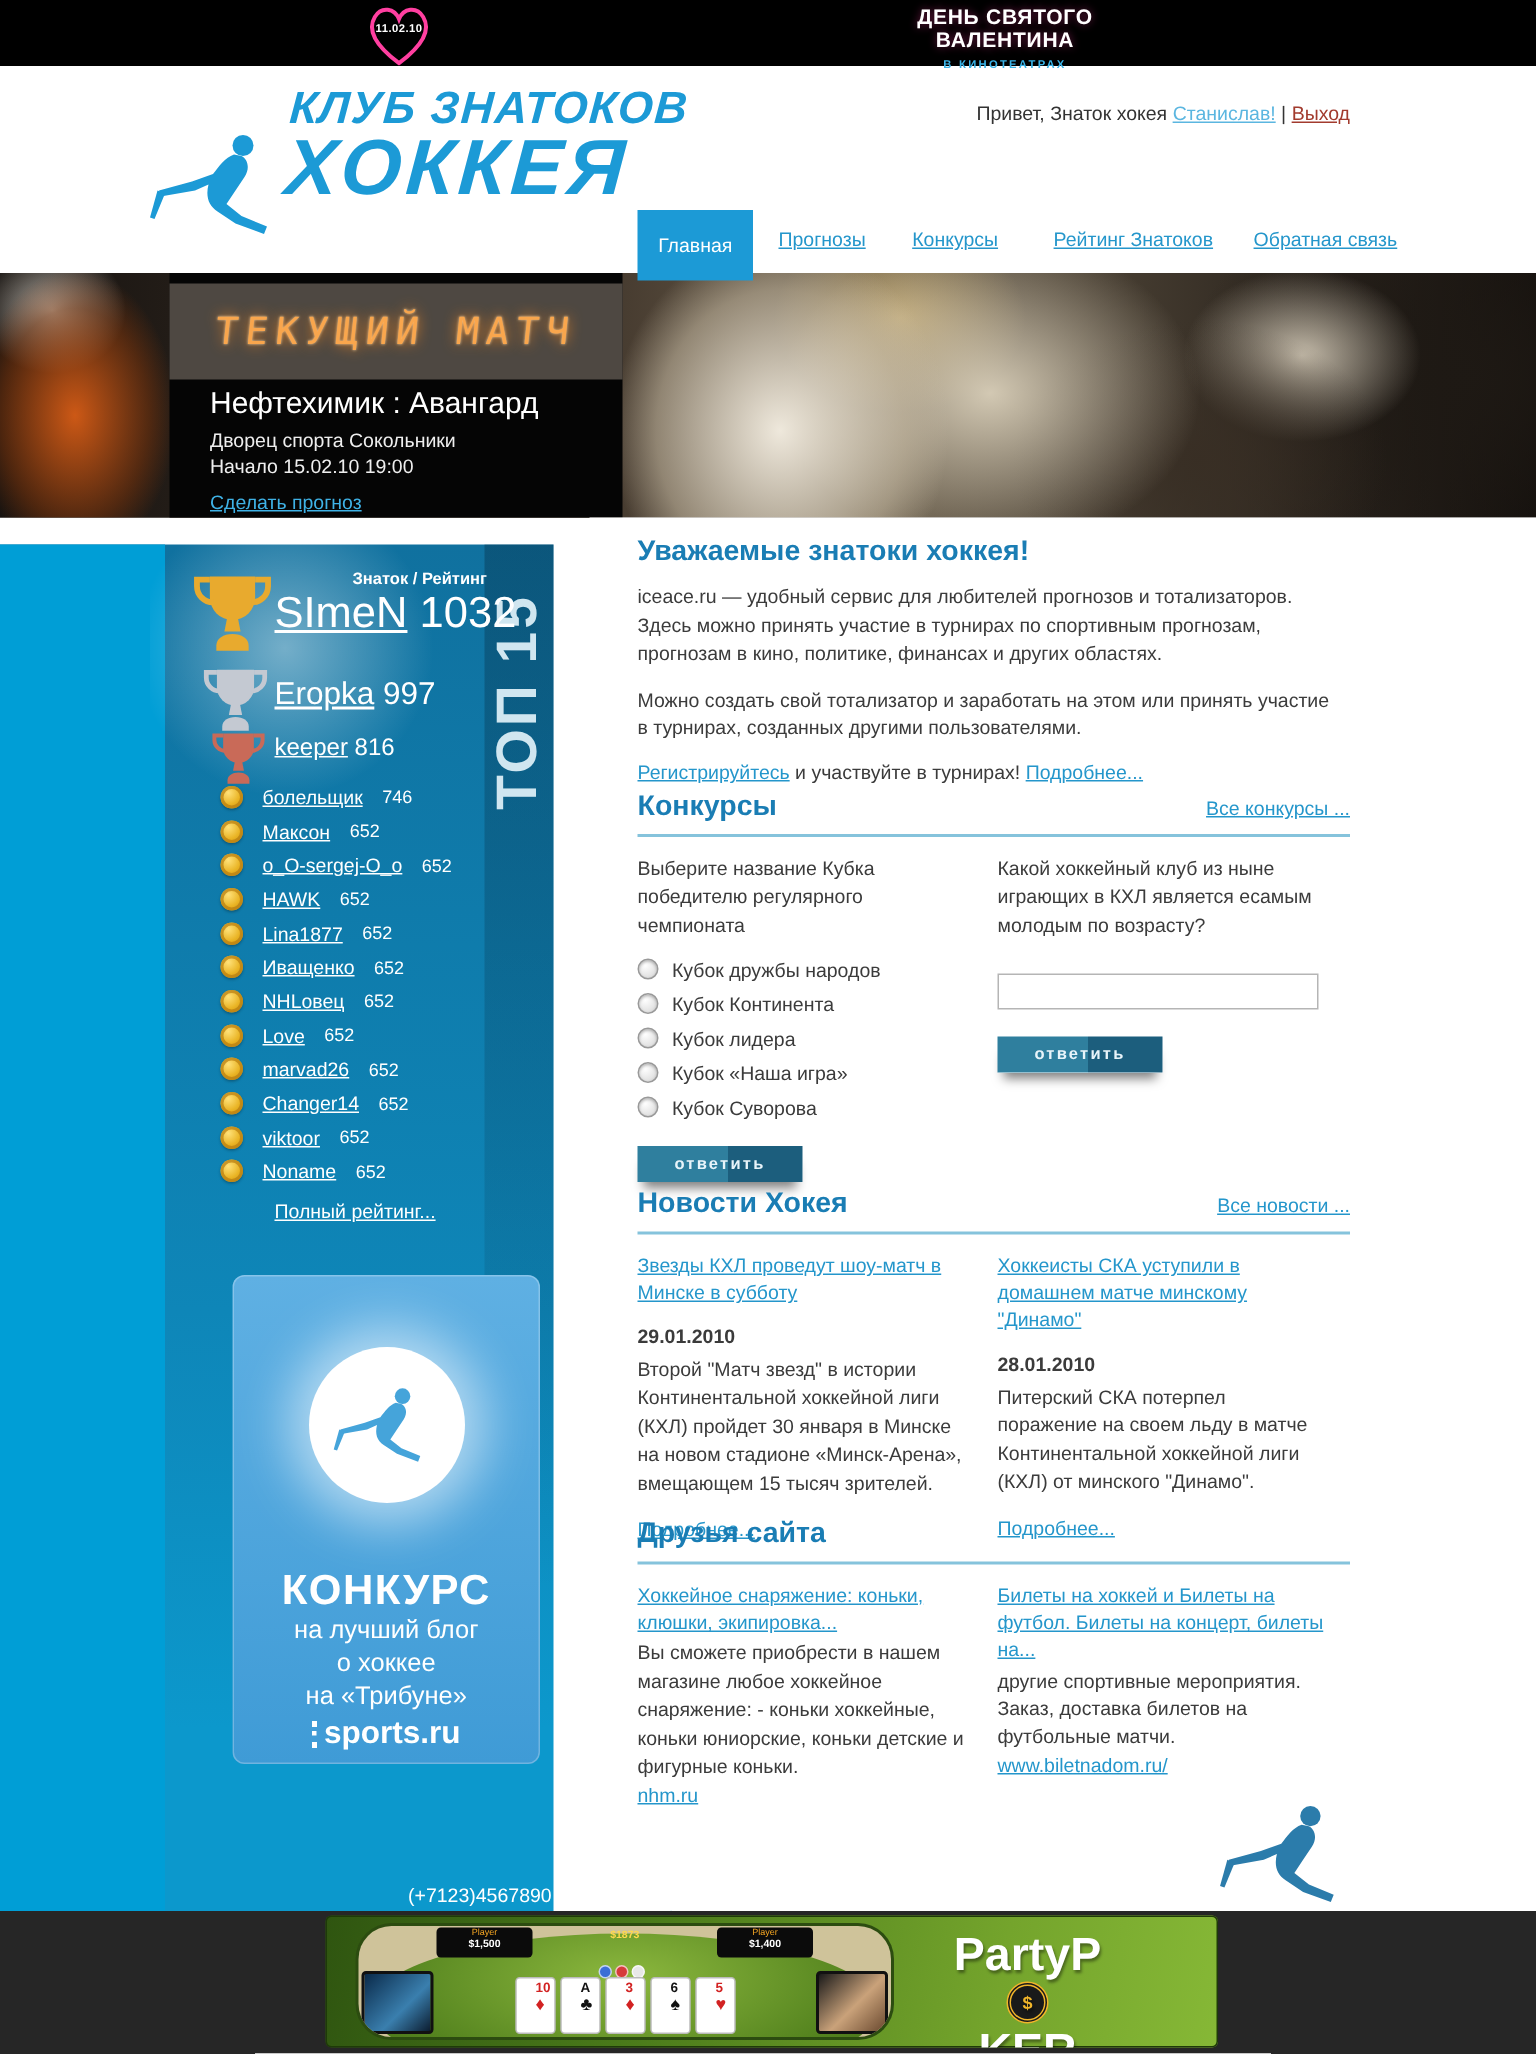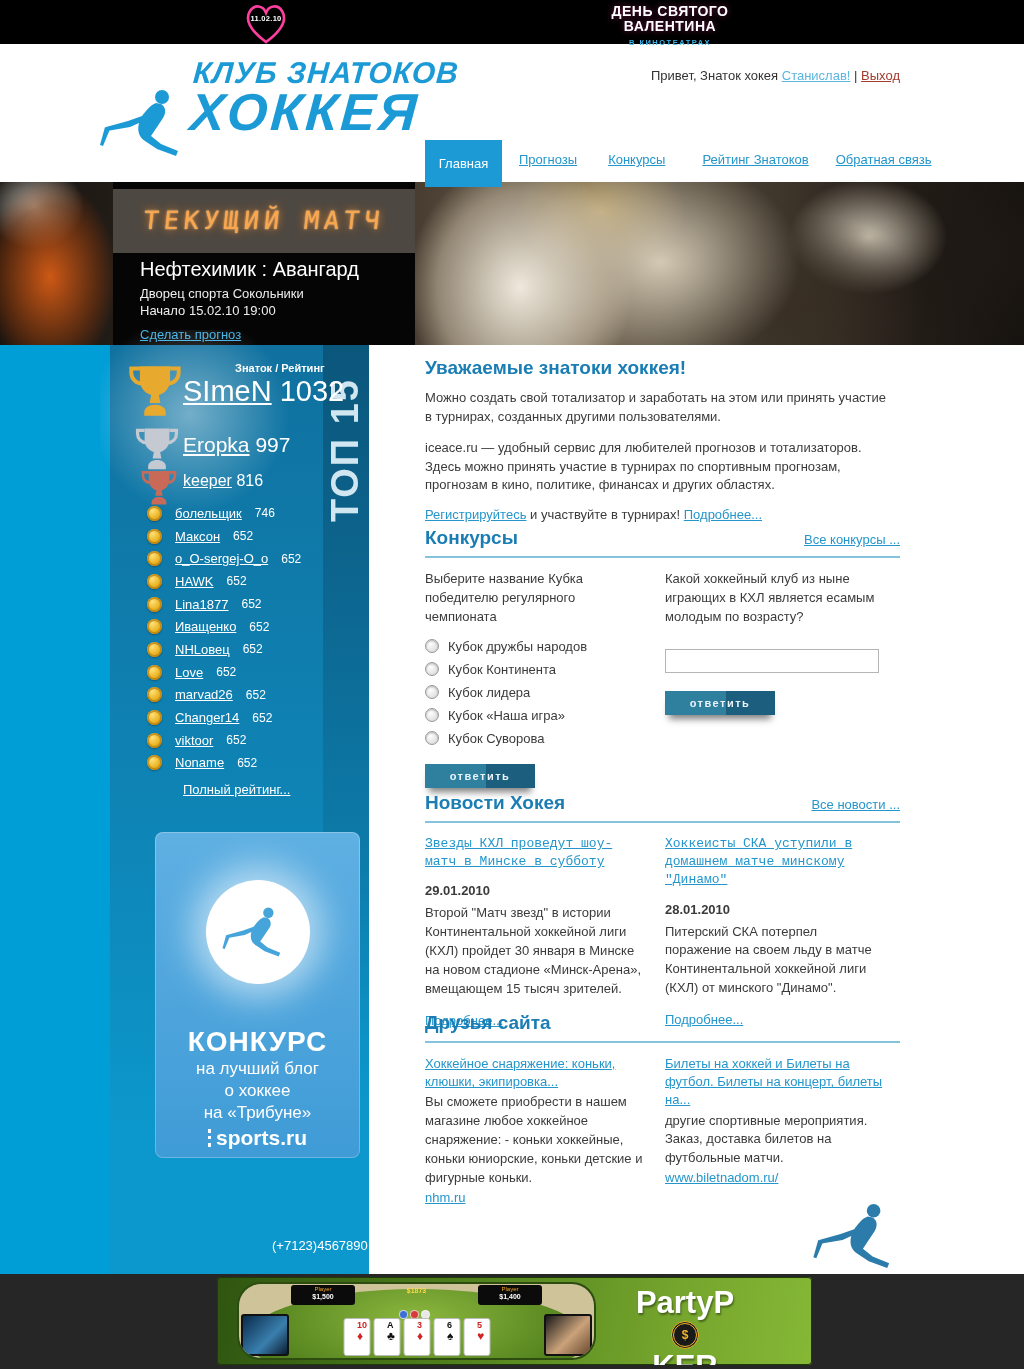--- a/index.html
+++ b/index.html
@@ -50,21 +50,21 @@
   .badge-strip{position:absolute;left:0;top:7px;width:100%;height:64px;background:rgba(86,80,73,.9);}
   .badge-text{font-family:"DejaVu Sans Mono", monospace;font-size:25px;color:#f9a64d;
       letter-spacing:5px;text-align:center;line-height:64px;transform:skewX(-6deg);
       text-shadow:0 0 9px rgba(255,140,30,.95),0 0 2px #ffe3b8;}
   .match-title{position:absolute;left:27px;top:76px;font-size:20px;color:#fff;}
   .match-venue{position:absolute;left:27px;top:104px;font-size:13px;color:#eee;}
   .match-start{position:absolute;left:27px;top:121px;font-size:13px;color:#eee;}
   .match-cta{position:absolute;left:27px;top:145px;font-size:13px;color:#3fb2e6;}
 
   
-  .left-col{position:absolute;left:0;top:345px;width:369px;height:929px;
+  .left-col{position:absolute;left:0;top:363px;width:369px;height:929px;
       background:linear-gradient(180deg,#10719f 0%,#0e86b8 55%,#0c98cc 85%,#0c98cc 100%);}
   .strip{position:absolute;left:0;top:0;width:110px;height:100%;background:#009ed6;}
   .band{position:absolute;right:0;top:0;width:46px;height:100%;
       background:linear-gradient(180deg,rgba(4,43,66,.38),rgba(4,43,66,.12) 55%,rgba(4,43,66,0) 75%);}
   .glow{position:absolute;left:100px;top:-15px;width:200px;height:200px;pointer-events:none;
       background:radial-gradient(circle at 45% 42%, rgba(255,255,255,.42), rgba(255,255,255,0) 62%);}
   .breadcrumb{position:absolute;left:235px;top:17px;font-size:11px;font-weight:bold;color:#fff;}
   .top15{position:absolute;right:2px;top:2px;height:175px;writing-mode:vertical-rl;
       transform:rotate(180deg);font-size:38px;font-weight:bold;color:rgba(230,245,252,.9);letter-spacing:2px;}
   .trophy{position:absolute;}
@@ -109,21 +109,21 @@
   .col-l{width:218px;} .col-r{width:218px;margin-left:22px;}
   .question{font-size:13px;color:#3b3b3b;line-height:1.4;margin:0 0 6px;}
   .option{display:flex;align-items:center;gap:9px;margin-top:8px;font-size:13px;color:#3b3b3b;cursor:pointer;}
   .radio{width:12px;height:12px;border-radius:50%;border:1px solid #999;flex:0 0 12px;
       background:radial-gradient(circle at 35% 30%, #fff, #d5d5d5);box-shadow:inset 0 1px 2px rgba(0,0,0,.25);}
   .btn{margin-top:18px;width:110px;height:24px;line-height:24px;text-align:center;color:#e8f4fa;
       font-size:11px;font-weight:bold;letter-spacing:1.5px;cursor:pointer;
       background:linear-gradient(90deg,#2f7f9e 0%,#2f7f9e 55%,#1c5e7d 55%,#1c5e7d 100%);
       box-shadow:0 8px 7px -4px rgba(0,0,0,.5);}
   .answer-input{width:208px;height:20px;border:1px solid #b5b5b5;margin-top:10px;}
-  .news-title{display:block;font-size:13px;line-height:1.4;color:#2496cb;margin-bottom:12px;font-family:Liberation Mono, monospace;}
+  .news-title{display:block;font-size:13px;line-height:1.4;color:#2496cb;margin-bottom:12px;}
   .date{font-size:13px;font-weight:bold;color:#3b3b3b;margin:0 0 6px;}
   .more-link{font-size:13px;color:#2496cb;}
   .friend-link{display:block;font-size:13px;line-height:1.4;color:#2496cb;margin-bottom:2px;}
   .friend-url{font-size:13px;color:#2496cb;}
   .email{position:absolute;left:32px;top:926px;font-size:13px;color:#56b8e2;}
 
   
   .footer-skater{position:absolute;left:810px;top:1202px;color:#2b7cab;z-index:5;}
   .bottom-bar{position:absolute;left:0;top:1274px;width:1024px;height:95px;background:#262626;}
   .ad{position:absolute;left:217px;top:3px;width:595px;height:88px;border-radius:4px;overflow:hidden;
@@ -345,22 +345,22 @@
       <span>sports.ru</span>
     </div>
   </div>
   <div class="phone">(+7123)4567890</div>
 </aside>
 
 <main class="content">
 
   <section class="sec sec-intro">
     <h1 class="title">Уважаемые знатоки хоккея!</h1>
+    <p>iceace.ru — удобный сервис для любителей прогнозов и тотализаторов. Здесь можно принять участие в турнирах по спортивным прогнозам, прогнозам в кино, политике, финансах и других областях.</p>
     <p>Можно создать свой тотализатор и заработать на этом или принять участие в турнирах, созданных другими пользователями.</p>
-    <p>iceace.ru — удобный сервис для любителей прогнозов и тотализаторов. Здесь можно принять участие в турнирах по спортивным прогнозам, прогнозам в кино, политике, финансах и других областях.</p>
     <div class="reg-line">
       <a>Регистрируйтесь</a>
       <span>и участвуйте в турнирах!</span>
       <a>Подробнее...</a>
     </div>
   </section>
 
   <section class="sec sec-contests">
     <div class="sec-head">
       <h2 class="title">Конкурсы</h2>

